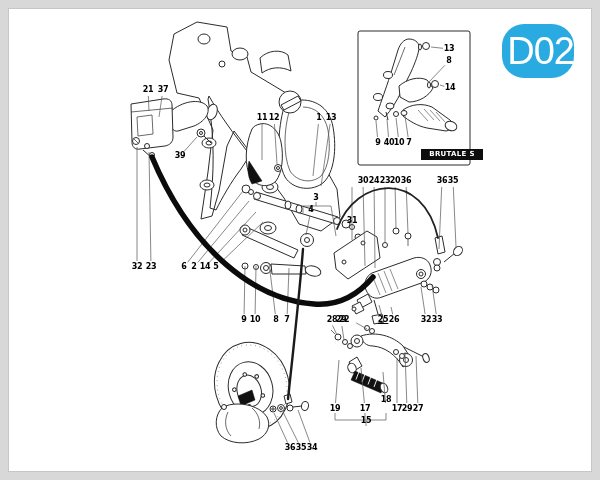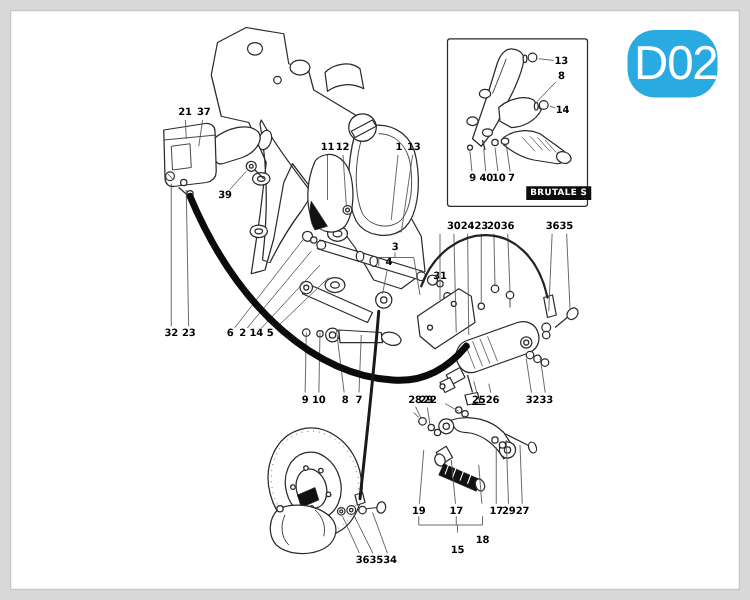--- a/index.html
+++ b/index.html
@@ -26,21 +26,21 @@
     position:absolute;transform:translate(-50%,-50%);
     font:bold 8px/1 "DejaVu Sans",sans-serif;color:#000;white-space:nowrap;
     letter-spacing:-.2px;
   }
   .badge{
     position:absolute;left:502px;top:24px;width:72px;height:54px;
     display:flex;align-items:center;justify-content:flex-end;
     color:#fff;font:400 38px/1 "Liberation Sans",sans-serif;letter-spacing:-1px;border-radius:22px;
   }
   .brutale{
-    position:absolute;left:421px;top:149px;width:52px;height:11px;
+    position:absolute;left:421px;top:149px;width:62px;height:11px;
     background:#0d0d0d;color:#fff;display:flex;align-items:center;justify-content:center;
     font:bold 7px/1 "DejaVu Sans",sans-serif;letter-spacing:.3px;
   }
   .callout-layer{position:absolute;left:0;top:0;width:600px;height:480px;}
 </style>
 </head>
 <body>
 
 <div class="page"></div>
 
@@ -315,25 +315,25 @@
     <span class="callout" style="left: 287px; top: 320px;">7</span>
     <span class="callout" style="left: 344px; top: 320px;">22</span>
     <span class="callout" style="left: 341px; top: 320px;">29</span>
     <span class="callout" style="left: 332px; top: 320px;">28</span>
     <span class="callout" style="left: 383px; top: 320px; text-decoration: underline;">25</span>
     <span class="callout" style="left: 394px; top: 320px;">26</span>
     <span class="callout" style="left: 426px; top: 320px;">32</span>
     <span class="callout" style="left: 437px; top: 320px;">33</span>
     <span class="callout" style="left: 335px; top: 409px;">19</span>
     <span class="callout" style="left: 365px; top: 409px;">17</span>
-    <span class="callout" style="left: 386px; top: 432px;">18</span>
+    <span class="callout" style="left: 386px; top: 400px;">18</span>
     <span class="callout" style="left: 397px; top: 409px;">17</span>
     <span class="callout" style="left: 407px; top: 409px;">29</span>
     <span class="callout" style="left: 418px; top: 409px;">27</span>
-    <span class="callout" style="left: 366px; top: 440px;">15</span>
+    <span class="callout" style="left: 366px; top: 421px;">15</span>
     <span class="callout" style="left: 290px; top: 448px;">36</span>
     <span class="callout" style="left: 301px; top: 448px;">35</span>
     <span class="callout" style="left: 312px; top: 448px;">34</span>
     <span class="callout" style="left: 449px; top: 49px;">13</span>
     <span class="callout" style="left: 449px; top: 61px;">8</span>
     <span class="callout" style="left: 450px; top: 88px;">14</span>
     <span class="callout" style="left: 378px; top: 143px;">9</span>
     <span class="callout" style="left: 389px; top: 143px;">40</span>
     <span class="callout" style="left: 399px; top: 143px;">10</span>
     <span class="callout" style="left: 409px; top: 143px;">7</span>

